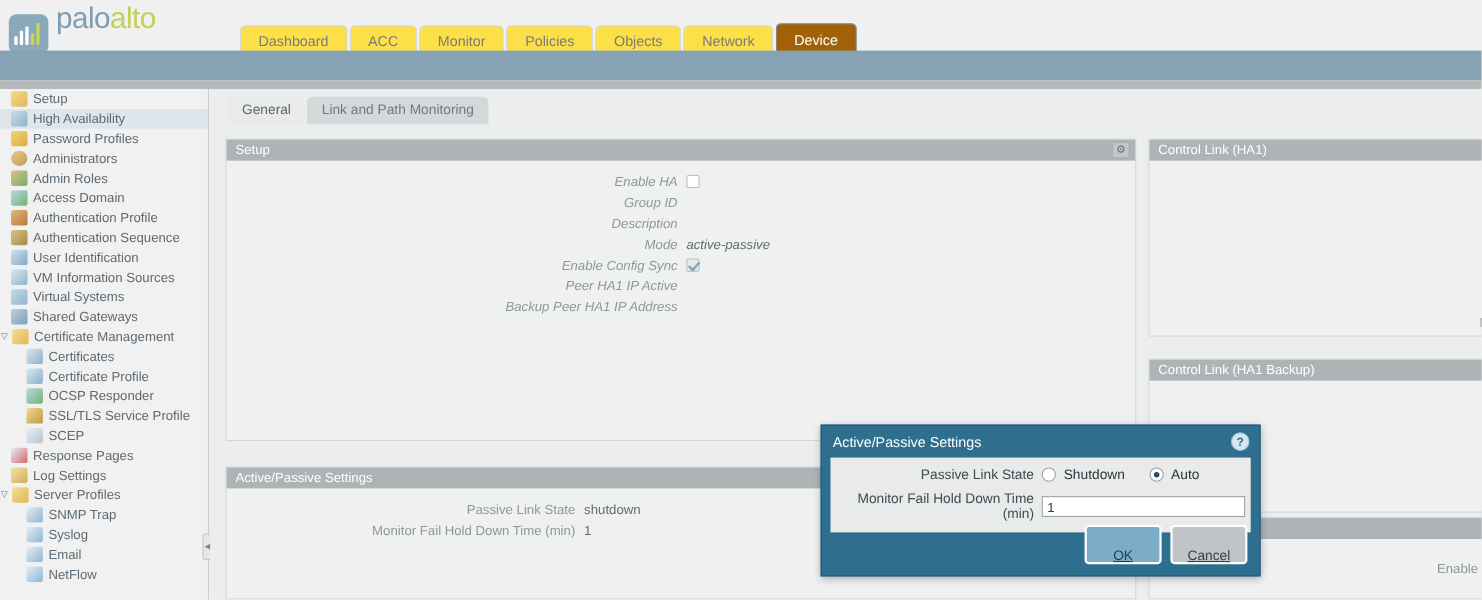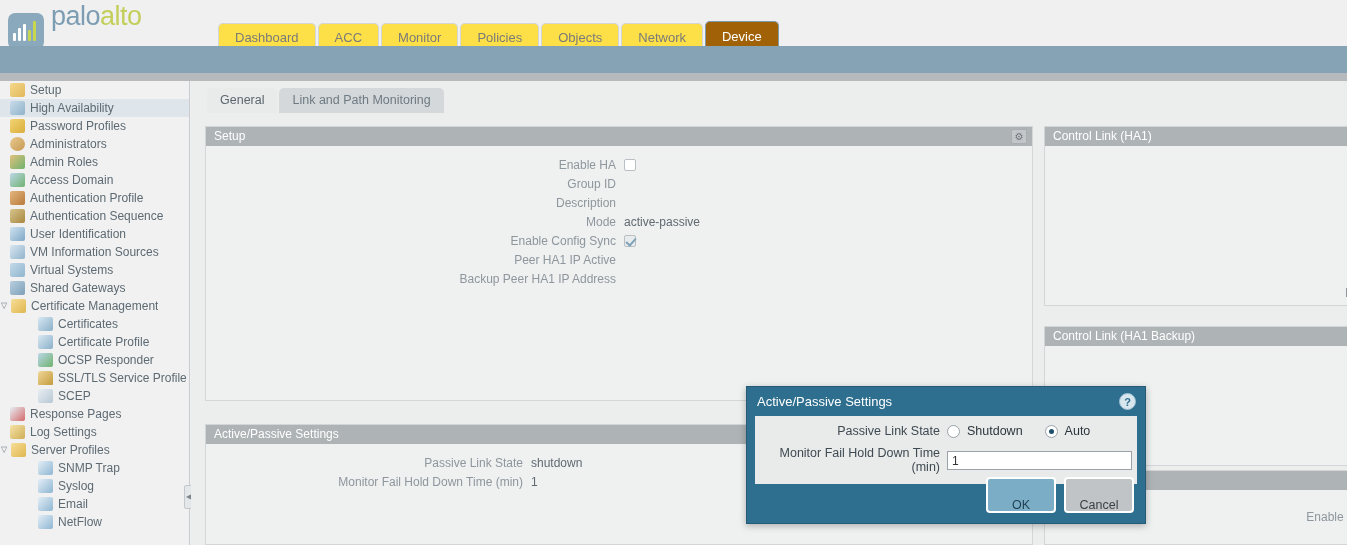--- a/index.html
+++ b/index.html
@@ -70,21 +70,21 @@
     position: absolute; left: 0; top: 81px; width: 190px; height: 464px;
     background: #f1f1f1; border-right: 1px solid #c8ccd0;
     overflow: hidden;
   }
   .side-item {
     height: 18px; display: flex; align-items: center;
     font-size: 12px; color: #5d6a73; padding-left: 10px; cursor: pointer;
     white-space: nowrap;
   }
   .side-item.sel { background: #dfe6eb; }
-  .side-item.lvl1 { padding-left: 38px; }
+  .side-item.lvl1 { padding-left: 24px; }
   .side-ico {
     width: 15px; height: 14px; margin-right: 5px; flex: 0 0 15px;
     border-radius: 2px; position: relative;
   }
   .twist {
     width: 9px; flex: 0 0 9px; margin-left: -9px; margin-right: 1px;
     font-size: 8px; color: #6f7b84; line-height: 1;
   }
   .side-label { overflow: hidden; text-overflow: clip; }
 
@@ -186,20 +186,21 @@
   }
   .mtext {
     height: 19px; border: 1px solid #9aa3a9; background: #ffffff;
     font-size: 12px; color: #333; padding: 0 4px; line-height: 18px;
   }
   .modal-ftr { position: absolute; right: 11px; bottom: 10px; display: flex; gap: 8px; }
   .btn {
     height: 25px; min-width: 70px; border-radius: 4px; font-size: 12.5px;
     border: 2px solid #ffffff; cursor: pointer; line-height: 21px; text-align: center;
     padding: 16px 12px;
+    text-decoration: underline;
   }
   .btn-ok { background: #7cadc6; color: #1d3f52; }
   .btn-cancel { background: #c0c4c7; color: #3a3f43; }
 
   .edge-label {
     position: absolute; font-size: 12px; color: #8e979d; white-space: nowrap;
   }
 </style>
 </head>
 <body>
@@ -348,21 +349,21 @@
     <div class="subtabs" id="subtabs">
         <div class="subtab active">General</div>
         <div class="subtab">Link and Path Monitoring</div>
       </div>
 
     <div class="panel" style="left:14px; top:45px; width:828px; height:275px;">
       <div class="panel-hd">
         <span>Setup</span>
         <span class="panel-gear">⚙</span>
       </div>
-      <div class="panel-body" id="setup-rows" style="padding-top:9px;">
+      <div class="panel-body" id="setup-rows" style="padding-top:9px;font-style:italic;">
           <div class="frow">
             <span class="flabel" style="width: 418px;">Enable HA</span>
             <span class="cbx"></span>
           </div>
           <div class="frow">
             <span class="flabel" style="width: 418px;">Group ID</span>
             <span class="fvalue"></span>
           </div>
           <div class="frow">
             <span class="flabel" style="width: 418px;">Description</span>

